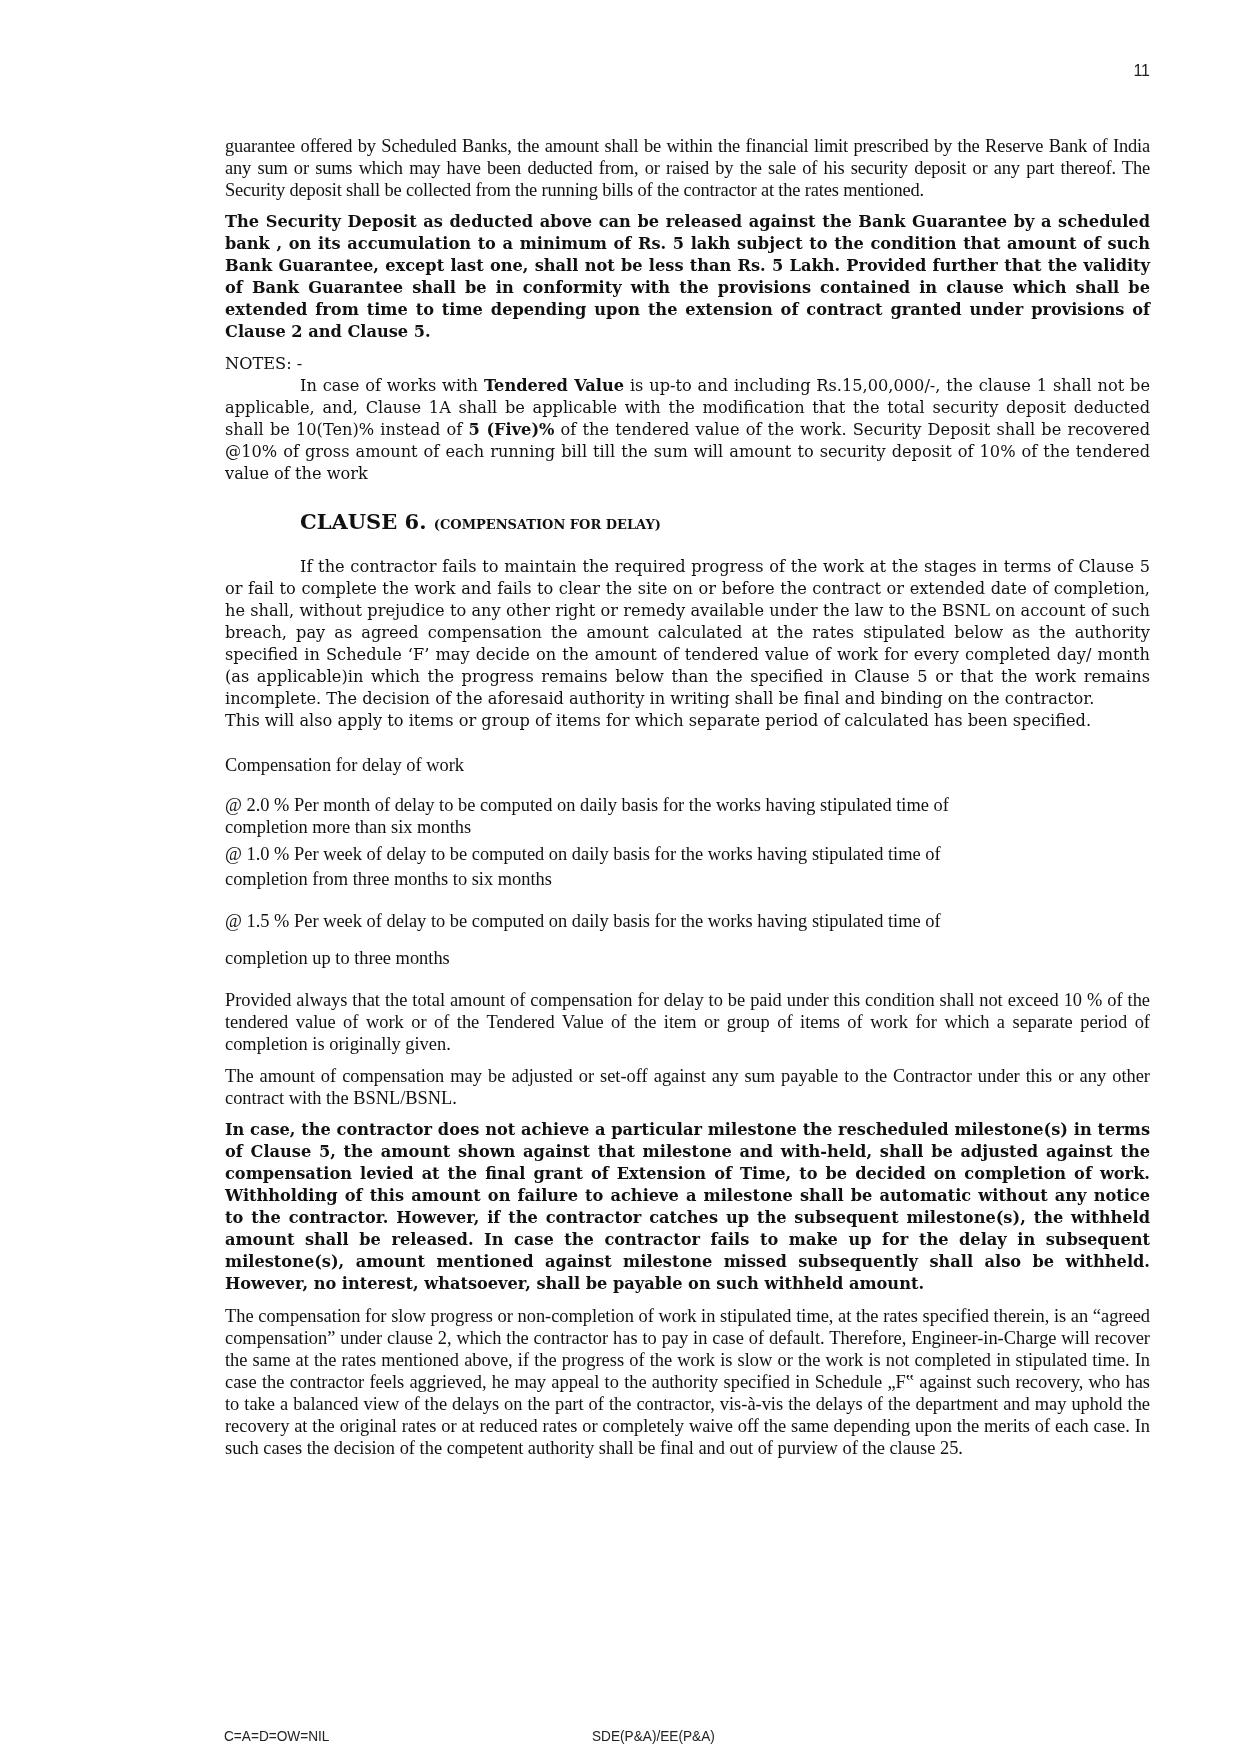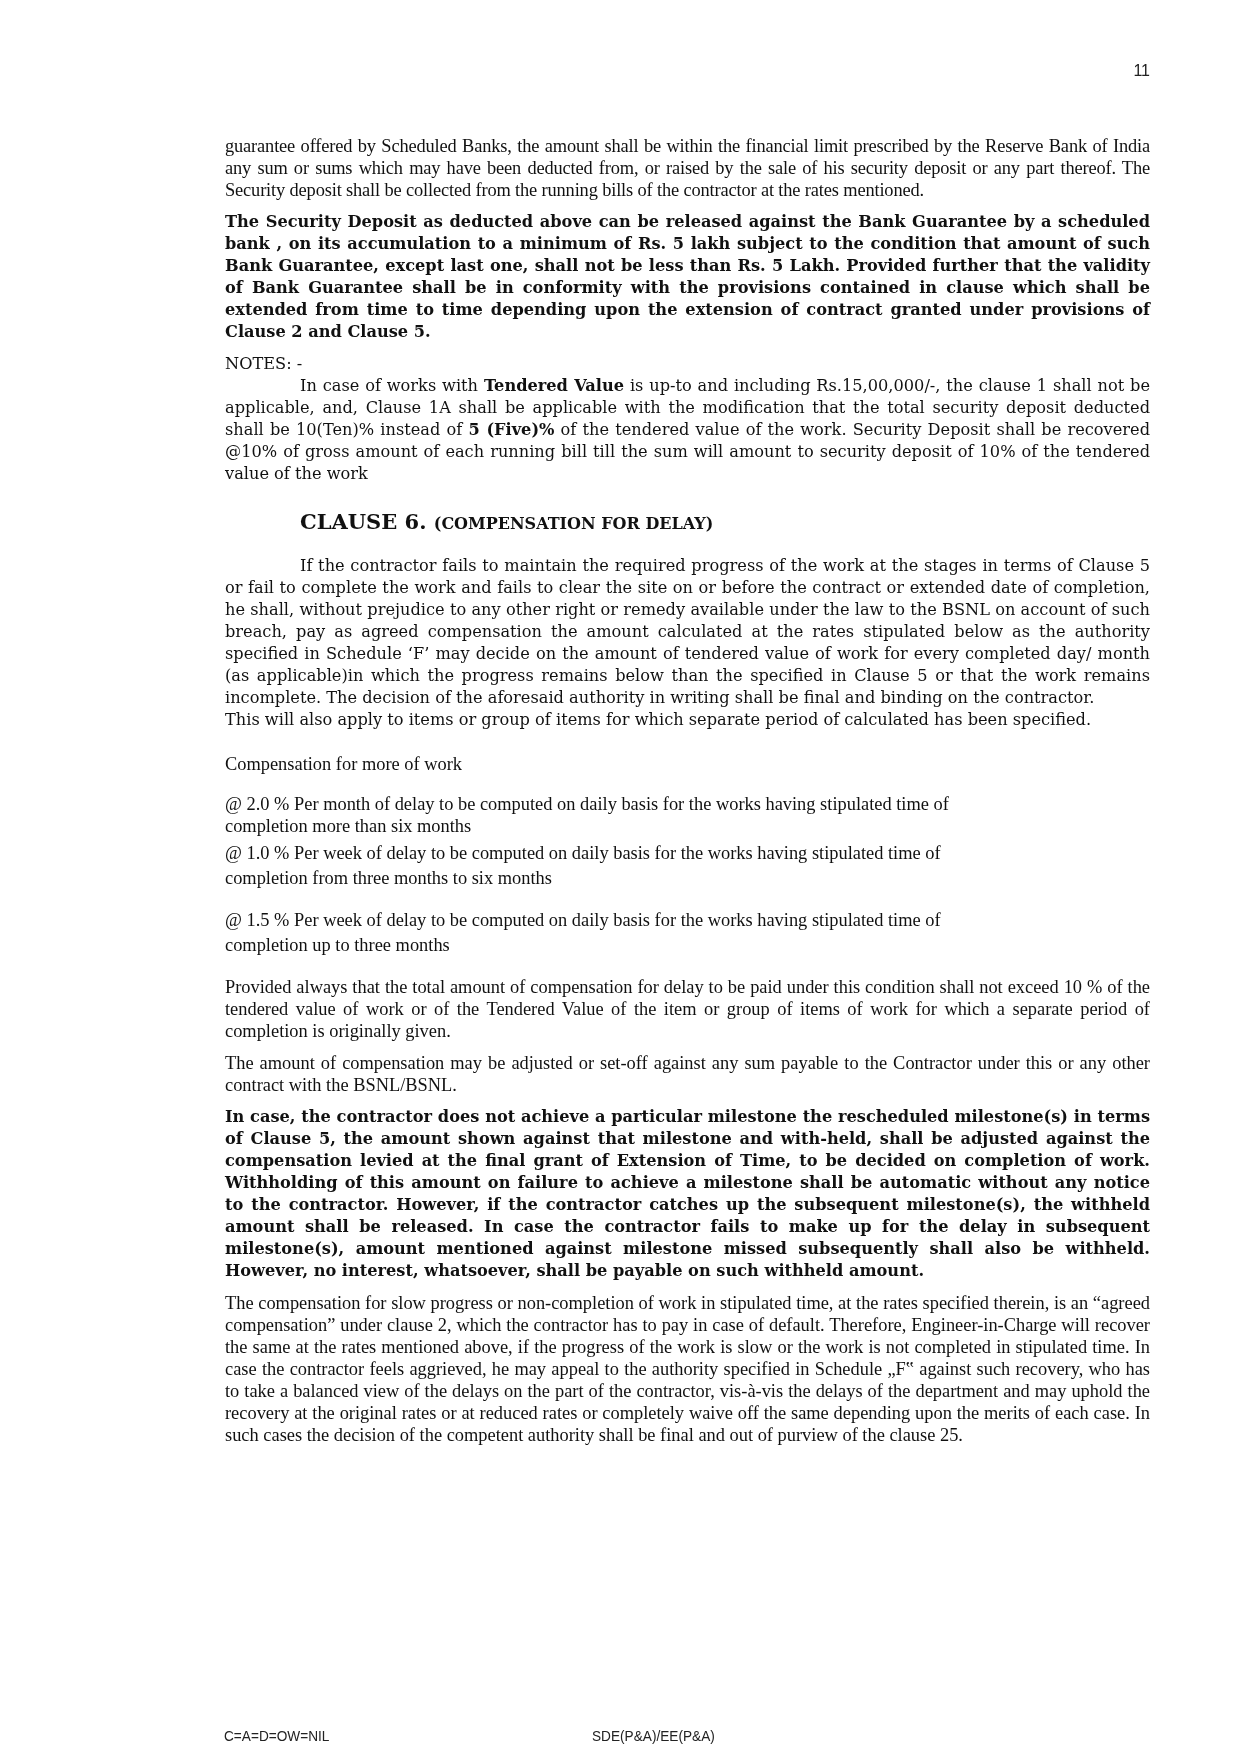--- a/index.html
+++ b/index.html
@@ -9,21 +9,21 @@
       font-family: "Liberation Sans", sans-serif; font-size: 16px; color: #222; }
     .content { position: absolute; left: 225px; top: 135px; width: 925px;
       font-family: "DejaVu Serif", "Liberation Serif", serif; font-size: 16.2px; line-height: 22px; }
     .content p { margin: 0; text-align: justify; }
     .p1 { font-family: "Liberation Serif", serif; font-size: 18.4px; line-height: 22px; letter-spacing: -0.15px; }
     .bold { font-weight: bold; }
     .mt8 { margin-top: 10px !important; }
     .mt16 { margin-top: 18px !important; }
     .indent { text-indent: 75px; }
     .clause-head { margin: 24px 0 0 75px; font-family: "DejaVu Serif", serif; font-weight: bold; font-size: 21px; line-height: 26px; }
-    .clause-head .sub { font-size: 16px; }
+    .clause-head .sub { font-size: 13px; }
     .serif-narrow { font-family: "Liberation Serif", serif; font-size: 18.4px; line-height: 22px; }
     .footer { position: absolute; top: 1727px; font-family: "Liberation Sans", sans-serif; font-size: 15.5px; color: #222; transform: scaleX(0.88); transform-origin: left center; }
     .footer-left { left: 224px; }
     .footer-right { left: 592px; }
   </style>
 </head>
 <body>
 
 <div class="page">
   <div class="pagenum">11</div>
@@ -37,33 +37,33 @@
     <p class="indent"><span>In case of works with </span><b>Tendered Value</b><span> is up-to and including Rs.15,00,000/-, the clause 1 shall not be applicable, and, Clause 1A shall be applicable with the modification that the total security deposit deducted shall be 10(Ten)% instead of </span><b>5 (Five)%</b><span> of the tendered value of the work. Security Deposit shall be recovered @10% of gross amount of each running bill till the sum will amount to security deposit of 10% of the tendered value of the work</span></p>
 
     <div class="clause-head">
       <span>CLAUSE 6.</span>
       <span class="sub">(COMPENSATION FOR DELAY)</span>
     </div>
 
     <p class="indent mt16">If the contractor fails to maintain the required progress of the work at the stages in terms of Clause 5 or fail to complete the work and fails to clear the site on or before the contract or extended date of completion, he shall, without prejudice to any other right or remedy available under the law to the BSNL on account of such breach, pay as agreed compensation the amount calculated at the rates stipulated below as the authority specified in Schedule ‘F’ may decide on the amount of tendered value of work for every completed day/ month (as applicable)in which the progress remains below than the specified in Clause 5 or that the work remains incomplete.  The decision of the aforesaid authority in writing shall be final and binding on the contractor.</p>
     <p>This will also apply to items or group of items for which separate period of calculated has been specified.</p>
 
-    <p class="serif-narrow" style="margin-top:22px">Compensation for more of work</p>
+    <p class="serif-narrow" style="margin-top:22px">Compensation for delay of work</p>
 
     <div style="margin-top:18px">
       <p class="serif-narrow">@ 2.0 % Per month of delay to be computed on daily basis for the works having stipulated time of</p>
       <p class="serif-narrow">completion more than six months</p>
     </div>
     <div style="margin-top:5px">
       <p class="serif-narrow">@ 1.0 % Per week of delay to be computed on daily basis for the works having stipulated time of</p>
       <p class="serif-narrow" style="margin-top:3px">completion from  three months to six months</p>
     </div>
     <div style="margin-top:20px">
       <p class="serif-narrow">@ 1.5 % Per week of delay to be computed on daily basis for the works having stipulated time of</p>
-      <p class="serif-narrow" style="margin-top:3px">completion up to three months</p>
+      <p class="serif-narrow" style="margin-top:15px">completion up to three months</p>
     </div>
 
     <p class="serif-narrow" style="margin-top:20px">Provided always that the total amount of compensation for delay to be paid under this condition shall not exceed 10 % of the tendered value of work or of the Tendered Value of the item or group of items of work for which a separate period of completion is originally given.</p>
     <p class="serif-narrow mt8">The amount of compensation may be adjusted or set-off against any sum payable to the Contractor under this or any other contract with the BSNL/BSNL.</p>
 
     <p class="bold mt8">In case, the contractor does not achieve a particular milestone the rescheduled milestone(s) in terms of Clause 5, the amount shown against that milestone and with-held, shall be adjusted against the compensation levied at the final grant of Extension of Time, to be decided on completion of work.  Withholding of this amount on failure to achieve a milestone shall be automatic without any notice to the contractor. However, if the contractor catches up the subsequent milestone(s), the withheld amount shall be released.  In case the contractor fails to make up for the delay in subsequent milestone(s), amount mentioned against milestone missed subsequently shall also be withheld.  However, no interest, whatsoever, shall be payable on such withheld amount.</p>
 
     <p class="serif-narrow mt8">The compensation for slow progress or non-completion of work in stipulated time, at the rates specified therein, is an “agreed compensation” under clause 2, which the contractor has to pay in case of default. Therefore, Engineer-in-Charge will recover the same at the rates mentioned above, if the progress of the work is slow or the work is not completed in stipulated time. In case the contractor feels aggrieved, he may appeal to the authority specified in Schedule „F‟ against such recovery, who has to take a balanced view of the delays on the part of the contractor, vis-à-vis the delays of the department and may uphold the recovery at the original rates or at reduced rates or completely waive off the same depending upon the merits of each case. In such cases the decision of the competent authority shall be final and out of purview of the clause 25.</p>
   </div>
 

